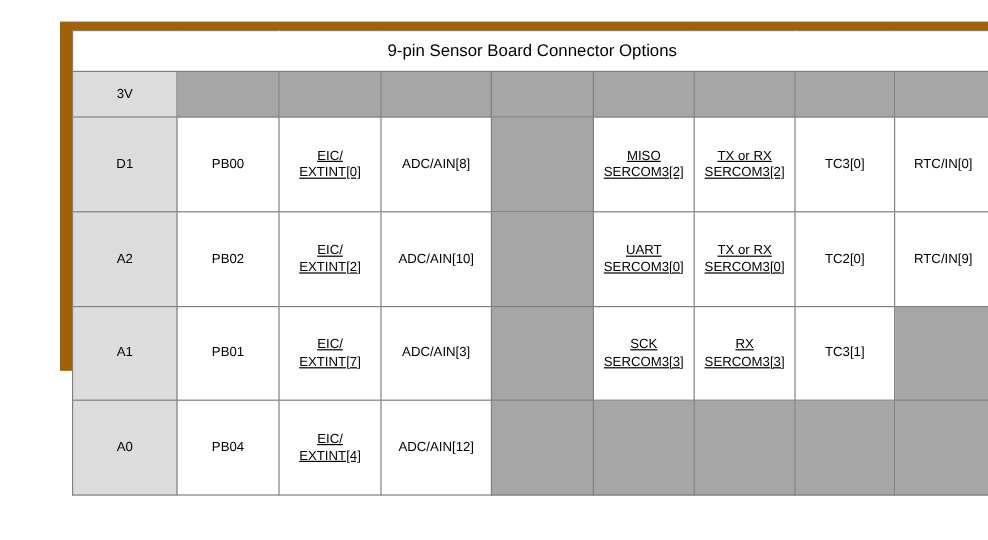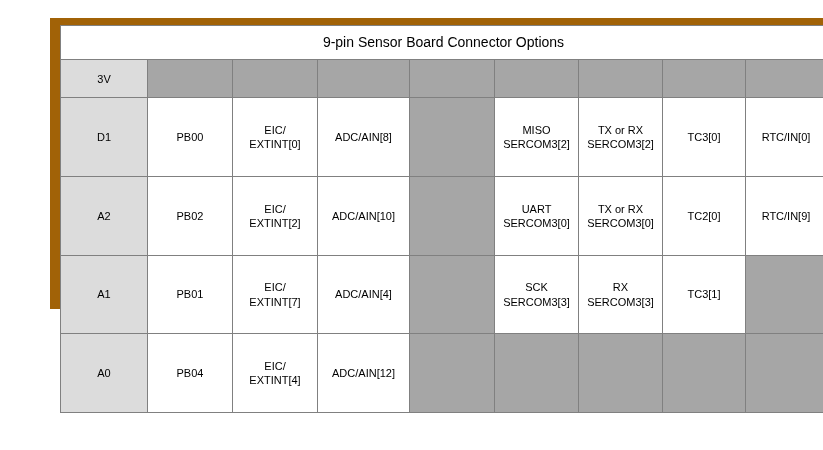--- a/index.html
+++ b/index.html
@@ -69,21 +69,21 @@
     font-size: 11px !important;
   }
   .empty-cell {
     background: #a6a6a6 !important;
   }
   .val-cell {
     background: #ffffff !important;
   }
   .r-short { height: 21px; }
   .r-tall  { height: 43px; }
-  .two-line span { display: block; }
+  .two-line span { display: block; text-decoration: underline; }
 </style>
 </head>
 <body>
 
 <div id="frame">
   <div id="table-wrap">
     <table class="pin-table">
       <colgroup>
         <col style="width:87px">
         <col style="width:85px">
@@ -152,21 +152,21 @@
             <td class="val-cell">TC2[0]</td>
             <td class="val-cell">RTC/IN[9]</td>
           </tr>
           <tr class="r-tall">
             <td class="pin-cell">A1</td>
             <td class="val-cell">PB01</td>
             <td class="val-cell two-line">
               <span>EIC/</span>
               <span>EXTINT[7]</span>
             </td>
-            <td class="val-cell">ADC/AIN[4]</td>
+            <td class="val-cell">ADC/AIN[3]</td>
             <td class="empty-cell"></td>
             <td class="val-cell two-line">
               <span>SCK</span>
               <span>SERCOM3[3]</span>
             </td>
             <td class="val-cell two-line">
               <span>RX</span>
               <span>SERCOM3[3]</span>
             </td>
             <td class="val-cell">TC3[1]</td>

